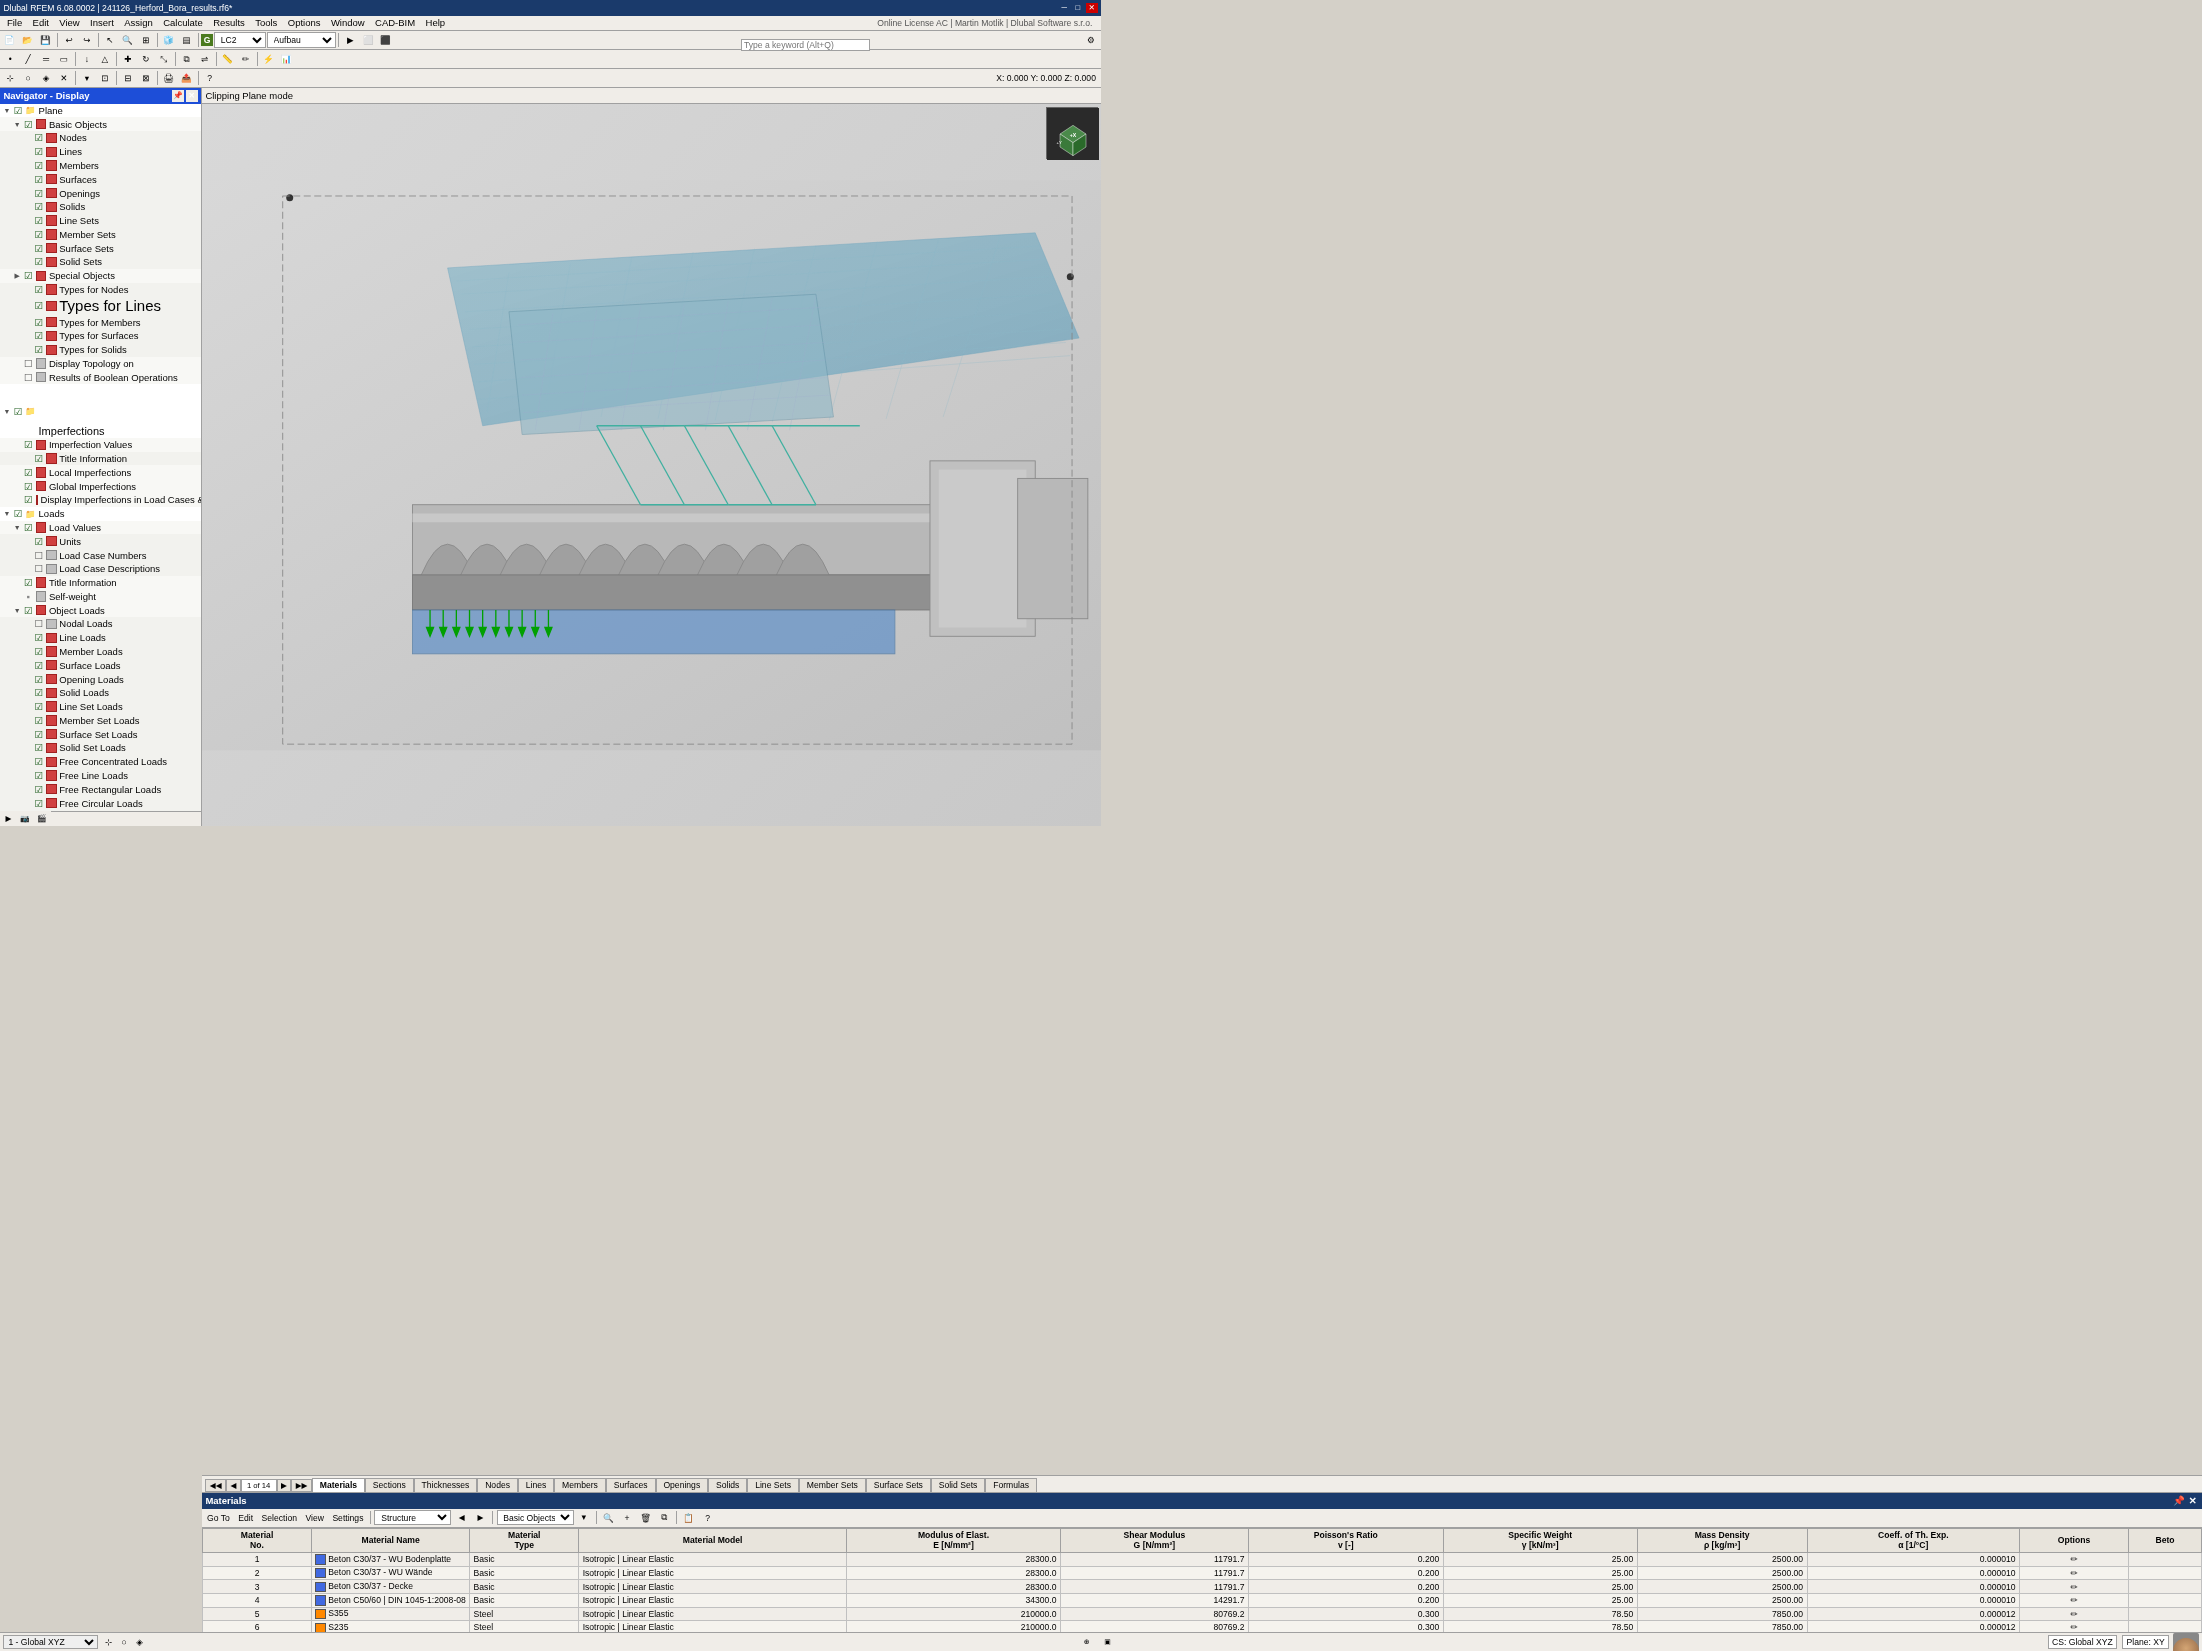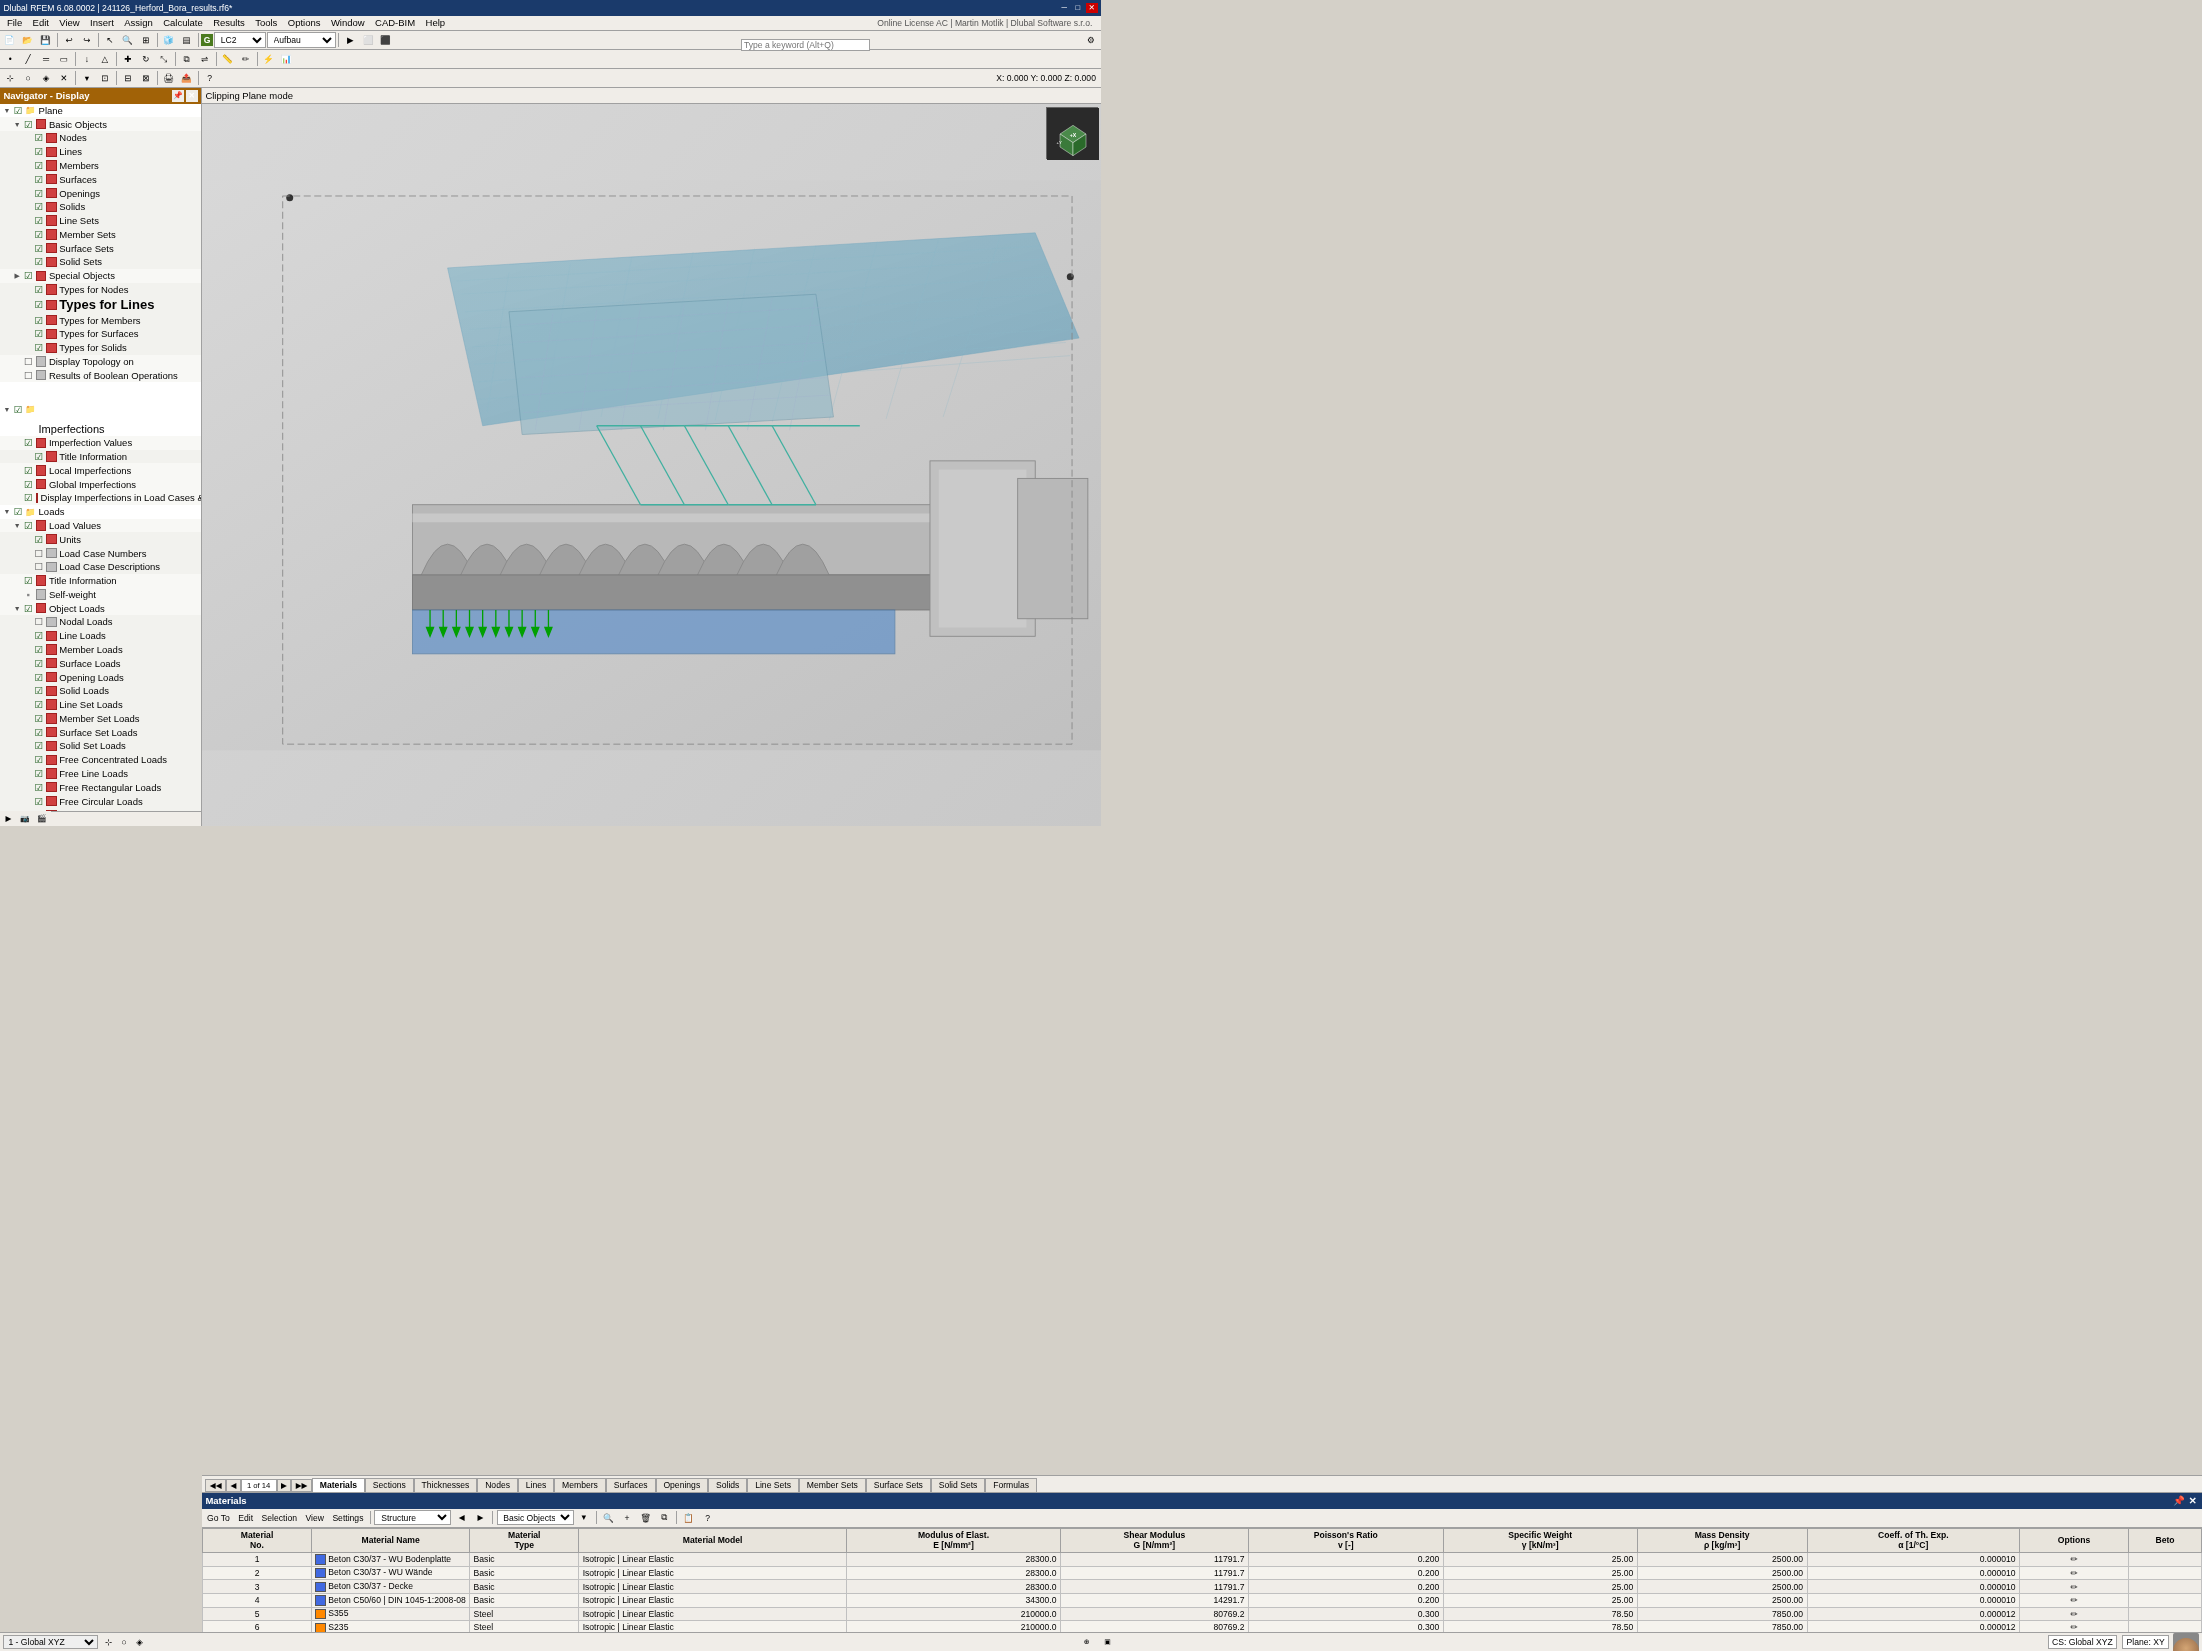--- a/index.html
+++ b/index.html
@@ -19,21 +19,21 @@
     .toolbar { background: #f0ede8; height: 19px; display: flex; align-items: center; padding: 0.9px 1.7px; border-bottom: 0.9px solid #a0a0a0; gap: 0.9px; flex-wrap: nowrap; overflow: hidden; }
     .tb-btn { width: 17px; height: 15.5px; background: #f0ede8; border: 0.9px solid transparent; display: flex; align-items: center; justify-content: center; font-size: 8.6px; cursor: pointer; }
     .tb-sep { width: 0.9px; height: 13.8px; background: #a0a0a0; margin: 0 1.7px; }
     .tb-dropdown { height: 15.5px; font-size: 8.6px; border: 0.9px solid #a0a0a0; background: white; padding: 0 1.7px; cursor: pointer; }
 
     
     #main-layout { display: flex; height: calc(826px - 15.5px - 15.5px - 19px - 19px - 19px); }
 
     
     #navigator { width: 202px; background: #f0ede8; border-right: 1.7px solid #a0a0a0; display: flex; flex-direction: column; overflow: hidden; }
-    #nav-header { background: #a16207; color: white; height: 15.5px; display: flex; align-items: center; justify-content: space-between; padding: 0 3.4px; font-size: 9.5px; font-weight: bold; }
+    #nav-header { background: #1d4ed8; color: white; height: 15.5px; display: flex; align-items: center; justify-content: space-between; padding: 0 3.4px; font-size: 9.5px; font-weight: bold; }
     #nav-header .nav-controls { display: flex; gap: 1.7px; }
     #nav-tree { flex: 1; overflow-y: auto; overflow-x: hidden; background: white; }
     .tree-item { display: flex; align-items: center; padding: 0.9px 0; cursor: pointer; white-space: nowrap; }
     .tree-arrow { width: 10.3px; text-align: center; font-size: 6.9px; color: #666; flex-shrink: 0; }
     .tree-check { width: 12px; height: 12px; flex-shrink: 0; display: flex; align-items: center; justify-content: center; }
     .tree-label { font-size: 9.5px; }
 
     
     #viewport { flex: 1; background: #e8e8e8; position: relative; overflow: hidden; }
     #viewport-header { background: #f0ede8; height: 15.5px; display: flex; align-items: center; padding: 0 3.4px; font-size: 9.5px; border-bottom: 0.9px solid #a0a0a0; }
@@ -263,21 +263,21 @@
         <div class="tree-item" style="padding-left: 22.4px; background: rgb(242, 242, 238);">
           <span class="tree-arrow" style="font-size: 6.9px; color: rgb(85, 85, 85);"> </span>
           <span class="tree-check" style="font-size: 9.5px; margin-right: 1.7px; color: rgb(26, 90, 26);">☑</span>
           <span style="width: 10.3px; height: 10.3px; display: inline-block; margin-right: 2.6px; font-size: 8.6px; background: rgb(208, 64, 64); border: 0.9px solid rgb(160, 32, 32);"></span>
           <span class="tree-label" style="font-size: 9.5px;">Types for Nodes</span>
         </div>
         <div class="tree-item" style="padding-left: 22.4px; background: rgb(242, 242, 238);">
           <span class="tree-arrow" style="font-size: 6.9px; color: rgb(85, 85, 85);"> </span>
           <span class="tree-check" style="font-size: 9.5px; margin-right: 1.7px; color: rgb(26, 90, 26);">☑</span>
           <span style="width: 10.3px; height: 10.3px; display: inline-block; margin-right: 2.6px; font-size: 8.6px; background: rgb(208, 64, 64); border: 0.9px solid rgb(160, 32, 32);"></span>
-          <span class="tree-label" style="font-size: 13px; font-weight: bold;">Types for Lines</span>
+          <span class="tree-label" style="font-size: 15px;">Types for Lines</span>
         </div>
         <div class="tree-item" style="padding-left: 22.4px; background: rgb(242, 242, 238);">
           <span class="tree-arrow" style="font-size: 6.9px; color: rgb(85, 85, 85);"> </span>
           <span class="tree-check" style="font-size: 9.5px; margin-right: 1.7px; color: rgb(26, 90, 26);">☑</span>
           <span style="width: 10.3px; height: 10.3px; display: inline-block; margin-right: 2.6px; font-size: 8.6px; background: rgb(208, 64, 64); border: 0.9px solid rgb(160, 32, 32);"></span>
           <span class="tree-label" style="font-size: 9.5px;">Types for Members</span>
         </div>
         <div class="tree-item" style="padding-left: 22.4px; background: rgb(242, 242, 238);">
           <span class="tree-arrow" style="font-size: 6.9px; color: rgb(85, 85, 85);"> </span>
           <span class="tree-check" style="font-size: 9.5px; margin-right: 1.7px; color: rgb(26, 90, 26);">☑</span>

